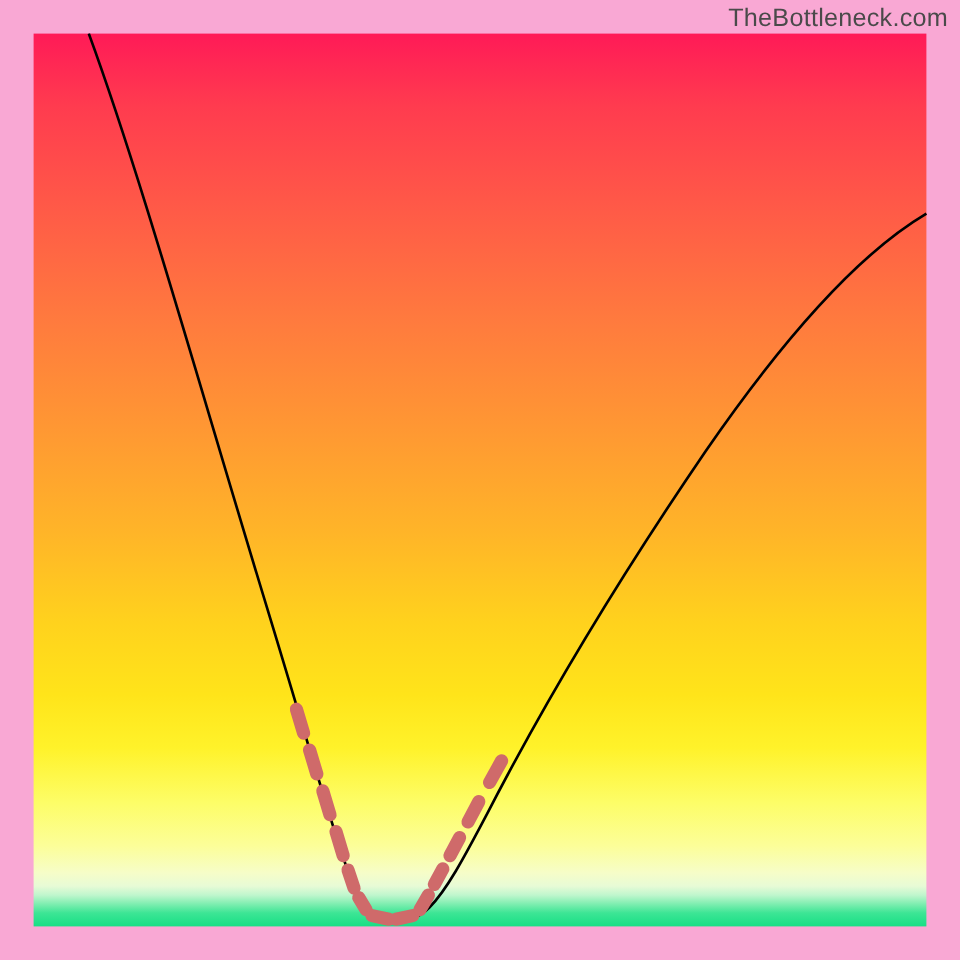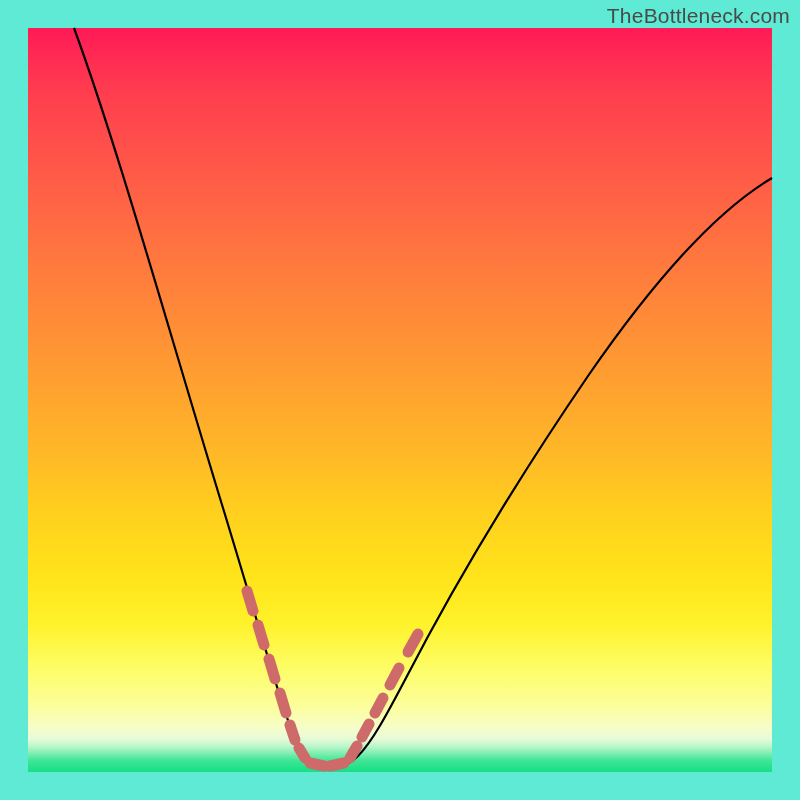--- a/index.html
+++ b/index.html
@@ -10,21 +10,21 @@
     background: #000;
     overflow: hidden;
     font-family: Arial, Helvetica, sans-serif;
   }
   .frame {
     position: absolute;
     top: 0;
     left: 0;
     width: 800px;
     height: 800px;
-    background: #5eead4;
+    background: #f9a8d4;
   }
   .plot-area {
     position: absolute;
     top: 28px;
     left: 28px;
     width: 744px;
     height: 744px;
     
     background: linear-gradient(
       to bottom,

